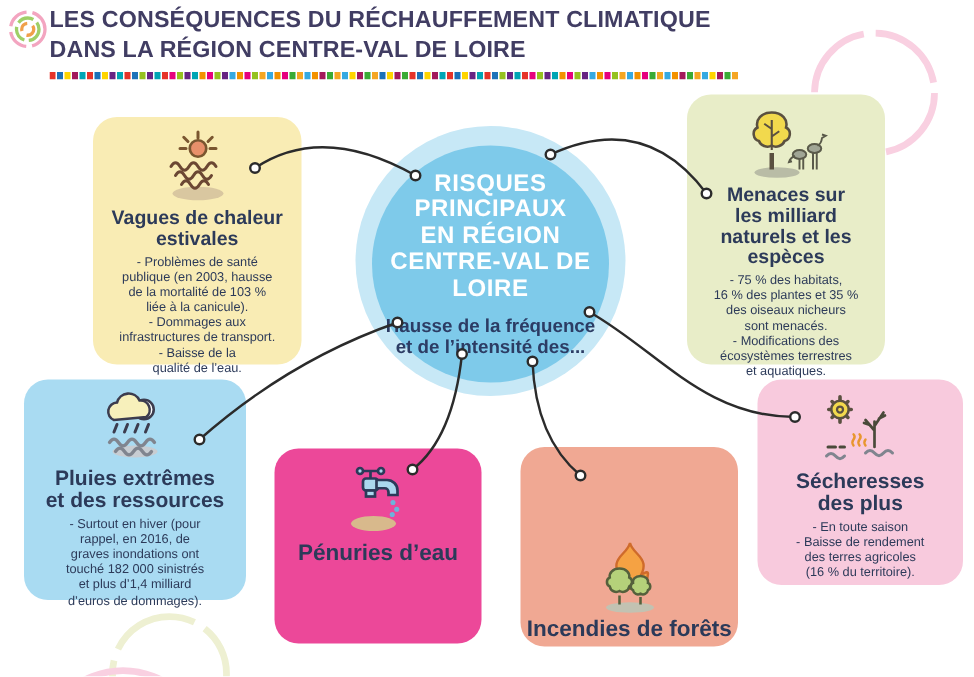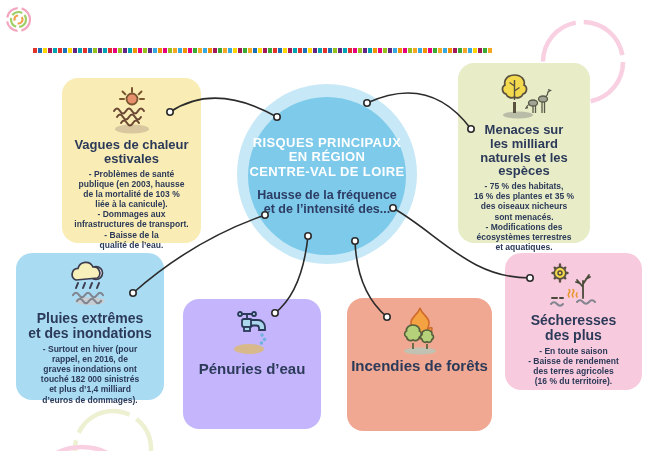--- a/index.html
+++ b/index.html
@@ -13,53 +13,57 @@
   .strip span{flex:0 0 3.5px;height:5px;}
   
   .deco{position:absolute;left:0;top:0;z-index:0;}
   .connectors{position:absolute;left:0;top:0;z-index:3;pointer-events:none;}
   
   .hub-halo{position:absolute;left:237px;top:84px;width:180px;height:180px;border-radius:50%;
             background:#c7e8f6;z-index:1;}
   .hub{position:absolute;left:248px;top:97px;width:158px;height:158px;border-radius:50%;
        background:#7ecaea;z-index:1;display:flex;flex-direction:column;align-items:center;
        justify-content:center;text-align:center;}
-  .hub-label{white-space:pre-line;color:#fff;font-weight:bold;font-size:13px;
+  .hub-label{white-space:pre-line;color:#fff;font-weight:bold;font-size:16px;
              line-height:1.1;letter-spacing:.4px;}
   .hub-sub{white-space:pre-line;color:#2c3c64;font-weight:bold;font-size:12.5px;
            line-height:1.12;margin-top:9px;}
   
   .box{position:absolute;border-radius:16px;z-index:2;display:flex;flex-direction:column;
        align-items:center;text-align:center;padding-top:8px;box-sizing:border-box;}
   .box .ttl{white-space:pre-line;font-weight:bold;color:#2c3a59;font-size:13px;line-height:1.06;margin:2px 0 3px;}
-  .box .bdy{white-space:pre-line;font-weight:bold;color:#2c3a59;font-size:8.5px;line-height:1.2;}
+  .box .bdy{white-space:pre-line;font-weight:normal;color:#2c3a59;font-size:8.5px;line-height:1.2;}
   .b-chaleur{left:62px;top:78px;width:139px;height:165px;}
   .b-habitats{left:458px;top:63px;width:132px;height:180px;}
   .b-pluies{left:16px;top:253px;width:148px;height:147px;}
   .b-penuries{left:183px;top:299px;width:138px;height:130px;}
-  .b-incendies{left:347px;top:298px;width:145px;height:133px;}
+  .b-incendies{left:347px;top:298px;width:145px;height:133px;justify-content:flex-end;}
   .b-secheresses{left:505px;top:253px;width:137px;height:137px;}
   .icon{flex:0 0 auto;}
 </style>
 </head>
 <body>
 
 <div class="stage">
 
   <svg class="deco" width="649" height="451">
     <circle cx="583" cy="62" r="40" fill="none" stroke="#f9d0e1" stroke-width="4.5" stroke-dasharray="55 8"></circle>
     <circle cx="113" cy="449" r="38" fill="none" stroke="#eef0d2" stroke-width="4.5" stroke-dasharray="60 8"></circle>
     <circle cx="82" cy="502" r="55" fill="none" stroke="#f9d0e1" stroke-width="4.5"></circle>
   </svg>
 
   <svg class="logo" viewBox="0 0 27 27">
     <circle cx="13.5" cy="13.5" r="11.5" fill="none" stroke="#f3a5c0" stroke-width="2.2" stroke-dasharray="15 4"></circle>
     <circle cx="13.5" cy="13.5" r="7.5" fill="none" stroke="#9fcf67" stroke-width="2.2" stroke-dasharray="11 3"></circle>
     <circle cx="13.5" cy="13.5" r="4" fill="none" stroke="#f0a04a" stroke-width="2.2" stroke-dasharray="7 4"></circle>
   </svg>
+  <div class="title" style="color: rgb(65, 61, 99);">
+    <div>LES CONSÉQUENCES DU RÉCHAUFFEMENT CLIMATIQUE</div>
+    <div>DANS LA RÉGION CENTRE-VAL DE LOIRE</div>
+  </div>
   <div class="strip">
       <span style="background: rgb(230, 51, 41);"></span>
       <span style="background: rgb(29, 113, 184);"></span>
       <span style="background: rgb(255, 213, 0);"></span>
       <span style="background: rgb(163, 25, 91);"></span>
       <span style="background: rgb(0, 165, 180);"></span>
       <span style="background: rgb(230, 51, 41);"></span>
       <span style="background: rgb(29, 113, 184);"></span>
       <span style="background: rgb(255, 213, 0);"></span>
       <span style="background: rgb(102, 36, 131);"></span>
@@ -219,30 +223,30 @@
       <path d="M14 19a6 6 0 0 1 2-11.6A8 8 0 0 1 31 6a6.2 6.2 0 0 1 4.5 11z" fill="#f7f0bb" stroke="#3c3c4e" stroke-width="1.7"></path>
       <g stroke="#3c3c4e" stroke-width="2" stroke-linecap="round">
         <path d="M16 22l-2 5M23 22l-2 5M30 22l-2 5M37 22l-2 5"></path>
       </g>
       <g stroke="#80858f" stroke-width="2.2" stroke-linecap="round" fill="none">
         <path d="M11 34q3-4.5 6 0t6 0t6 0t6 0t6 0"></path>
         <path d="M15 40q3-4.5 6 0t6 0t6 0t6 0"></path>
       </g>
     </svg>
     <div class="ttl" style="font-size:14px">Pluies extrêmes
-et des inondations</div>
+et des ressources</div>
     <div class="bdy">- Surtout en hiver (pour
 rappel, en 2016, de
 graves inondations ont
 touché 182 000 sinistrés
 et plus d’1,4 milliard
 d’euros de dommages).</div>
   </div>
 
-  <div class="box b-penuries" style="background: #c4b5fd;">
+  <div class="box b-penuries" style="background: #ec4899;">
     <svg class="icon" width="56" height="52" viewBox="0 0 56 52">
       <ellipse cx="25" cy="42" rx="15" ry="5" fill="#d8b98c"></ellipse>
       <g fill="#abd7ee" stroke="#2c3a59" stroke-width="1.8">
         <path d="M17 7h12M23 7v5" fill="none" stroke-linecap="round"></path>
         <circle cx="16" cy="7" r="2"></circle>
           <circle cx="30" cy="7" r="2"></circle>
         <rect x="18" y="12" width="10" height="8" rx="2"></rect>
         <path d="M27 13h7a7 7 0 0 1 7 7v3h-6v-2a2.5 2.5 0 0 0-2.5-2.5H27z"></path>
         <rect x="20" y="20" width="6" height="4"></rect>
       </g>

